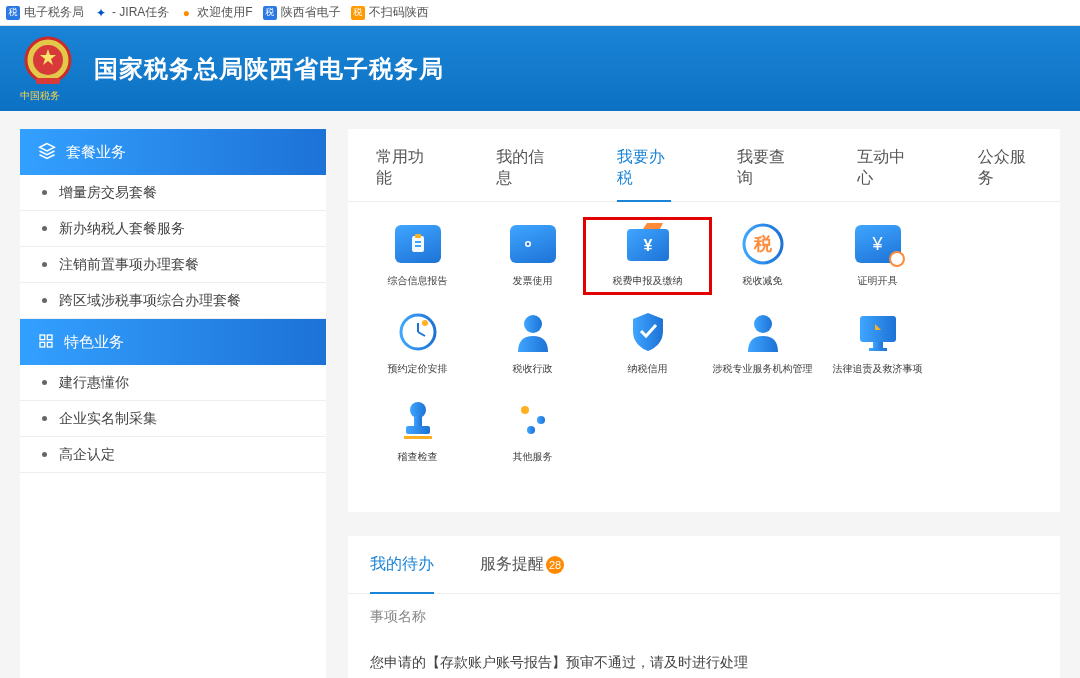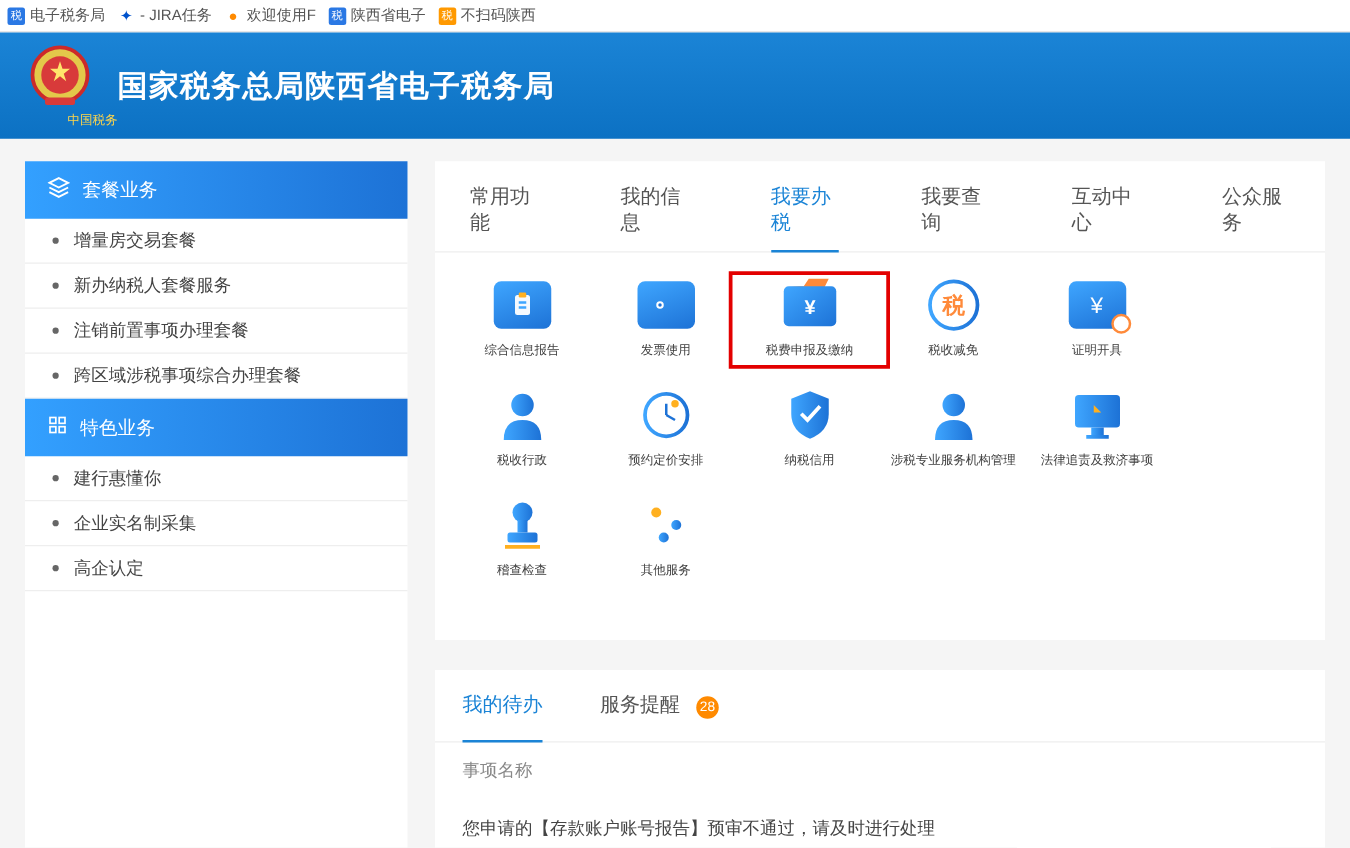--- a/index.html
+++ b/index.html
@@ -11,21 +11,21 @@
 .btab .fav { width:14px; height:14px; display:inline-flex; align-items:center; justify-content:center; }
 .btab .fav.blue { background:#2a78e4; color:#fff; border-radius:2px; font-size:9px; }
 .btab .fav.orange { background:#f90; color:#fff; border-radius:2px; font-size:9px; }
 .btab .fav.jira { background:#fff; color:#0052cc; }
 .btab .fav.ff { color:#ff8a00; }
 
 
 .header { background:linear-gradient(180deg,#1b84d6 0%,#0c71c3 100%); height:85px; display:flex; align-items:center; padding:0 20px; color:#fff; }
 .emblem { width:56px; height:56px; margin-right:18px; }
 .header h1 { font-size:24px; font-weight:700; letter-spacing:1px; }
-.emblem-label { font-size:10px; color:#ffd54a; text-align:right; display:block; margin-top:-4px; }
+.emblem-label { font-size:10px; color:#ffd54a; text-align:left; display:block; margin-top:-4px; }
 
 .content { display:flex; padding:18px 20px 0 20px; gap:22px; }
 
 
 .sidebar { width:306px; background:#fff; }
 .side-header { height:46px; display:flex; align-items:center; padding:0 18px; color:#fff; font-size:15px; gap:10px; }
 .side-header.blue1 { background:linear-gradient(90deg,#33a0ff 0%,#1d72d6 100%); }
 .side-item { height:36px; display:flex; align-items:center; padding:0 22px; border-bottom:1px solid #eee; color:#444; font-size:14px; gap:12px; }
 .side-item .dot { width:5px; height:5px; background:#666; border-radius:50%; }
 
@@ -45,21 +45,21 @@
 
 
 .ic-grad { width:46px; height:38px; border-radius:6px; background:linear-gradient(160deg,#3fa6ff 0%,#1d72d6 100%); position:relative; display:flex; align-items:center; justify-content:center; color:#fff; font-size:20px; }
 
 
 .panel2 { background:#fff; margin-top:24px; padding:18px 0 24px 0; }
 .tabs2 { display:flex; gap:46px; padding:0 22px 12px 22px; border-bottom:1px solid #eee; align-items:center; }
 .tab2 { font-size:16px; color:#555; padding-bottom:6px; position:relative; }
 .tab2.active { color:#1b84d6; }
 .tab2.active::after { content:""; position:absolute; left:0; right:0; bottom:-13px; height:2px; background:#1b84d6; }
-.badge { display:inline-flex; width:18px; height:18px; background:#ff8a00; color:#fff; border-radius:50%; font-size:11px; align-items:center; justify-content:center; margin-left:13px; }
+.badge { display:inline-flex; width:18px; height:18px; background:#ff8a00; color:#fff; border-radius:50%; font-size:11px; align-items:center; justify-content:center; margin-left:2px; }
 .col-header { padding:14px 22px 10px 22px; color:#888; font-size:14px; }
 .row-item { padding:18px 22px; color:#444; font-size:14px; }
 </style>
 </head>
 <body>
 
 <div class="browser-tabs" id="btabs">
     <div class="btab">
       <span class="fav blue">税</span>
       <span>电子税务局</span>
@@ -217,49 +217,49 @@
             <div class="iconbox">
               <div class="ic-grad">
                 <span style="font-size:18px;">¥</span>
                 <div style="position:absolute;right:-4px;bottom:-4px;width:16px;height:16px;border:2px solid #ff8a3a;border-radius:50%;background:#fff;"></div>
               </div>
             </div>
             <div class="label">证明开具</div>
           </div>
           <div class="tile">
             <div class="iconbox">
-              <svg width="38" height="40" viewBox="0 0 38 40">
-                <defs>
-                  <linearGradient id="g3">
-                    <stop offset="0" stop-color="#3fa6ff"></stop>
-                    <stop offset="1" stop-color="#1d72d6"></stop>
-                  </linearGradient>
-                </defs>
-                <circle cx="19" cy="12" r="9" fill="url(#g3)"></circle>
-                <path d="M4 40 Q4 24 19 24 Q34 24 34 40 Z" fill="url(#g3)"></path>
-              </svg>
-            </div>
-            <div class="label">税收行政</div>
-          </div>
-          <div class="tile">
-            <div class="iconbox">
               <svg width="40" height="40" viewBox="0 0 40 40">
                 <defs>
                   <linearGradient id="g4">
                     <stop offset="0" stop-color="#3fa6ff"></stop>
                     <stop offset="1" stop-color="#1d72d6"></stop>
                   </linearGradient>
                 </defs>
                 <circle cx="20" cy="20" r="17" fill="none" stroke="url(#g4)" stroke-width="3"></circle>
                 <circle cx="27" cy="11" r="3" fill="#ffb020"></circle>
                 <line x1="20" y1="20" x2="20" y2="11" stroke="#1d72d6" stroke-width="2"></line>
                 <line x1="20" y1="20" x2="27" y2="24" stroke="#1d72d6" stroke-width="2"></line>
               </svg>
             </div>
             <div class="label">预约定价安排</div>
+          </div>
+          <div class="tile">
+            <div class="iconbox">
+              <svg width="38" height="40" viewBox="0 0 38 40">
+                <defs>
+                  <linearGradient id="g3">
+                    <stop offset="0" stop-color="#3fa6ff"></stop>
+                    <stop offset="1" stop-color="#1d72d6"></stop>
+                  </linearGradient>
+                </defs>
+                <circle cx="19" cy="12" r="9" fill="url(#g3)"></circle>
+                <path d="M4 40 Q4 24 19 24 Q34 24 34 40 Z" fill="url(#g3)"></path>
+              </svg>
+            </div>
+            <div class="label">税收行政</div>
           </div>
           <div class="tile">
             <div class="iconbox">
               <svg width="38" height="42" viewBox="0 0 38 42">
                 <defs>
                   <linearGradient id="g5">
                     <stop offset="0" stop-color="#3fa6ff"></stop>
                     <stop offset="1" stop-color="#1d72d6"></stop>
                   </linearGradient>
                 </defs>

